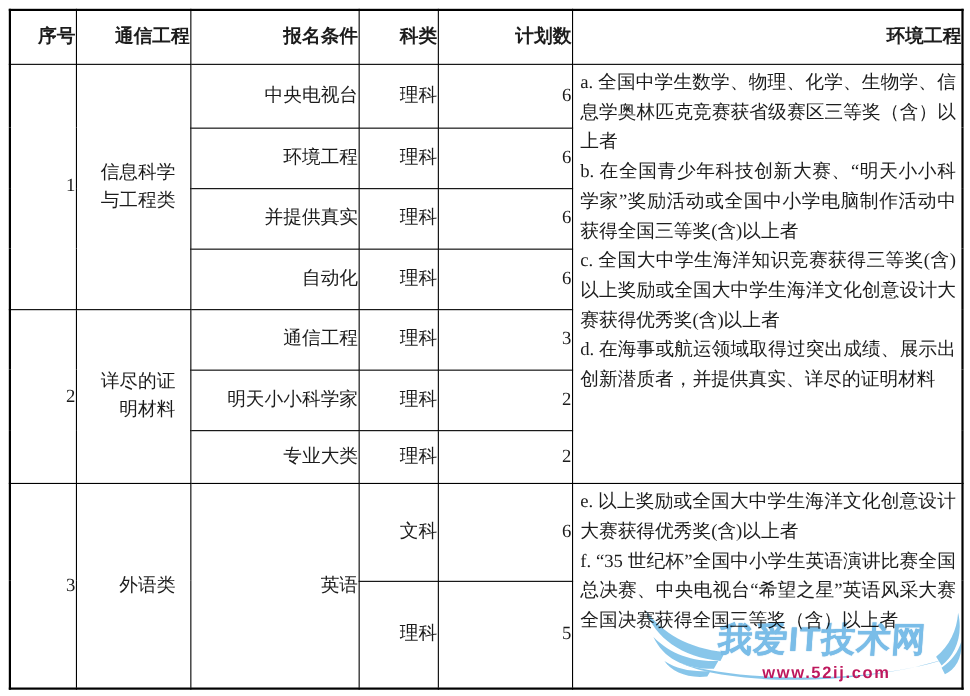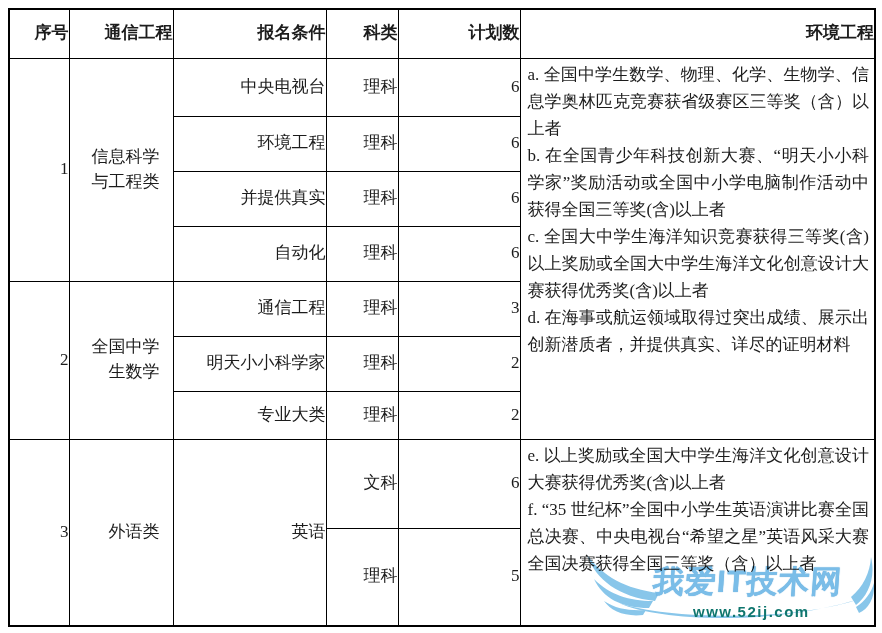--- a/index.html
+++ b/index.html
@@ -75,21 +75,21 @@
     text-shadow: 0 0 1px #5aa5d6;
     white-space: nowrap;
   }
   .wm-url {
     position: absolute;
     left: 130px; top: 52px;
     font-family: "Liberation Sans", "DejaVu Sans", sans-serif;
     font-weight: bold;
     font-size: 15px;
     letter-spacing: 1.5px;
-    color: #0f766e;
+    color: #be185d;
     white-space: nowrap;
   }
 </style>
 </head>
 <body>
 
 <div class="page">
 
   <table class="plan-table">
     <colgroup>
@@ -135,21 +135,21 @@
       <td>6</td>
     </tr>
     <tr class="rh-55">
       <td>自动化</td>
       <td>理科</td>
       <td>6</td>
     </tr>
 
     <tr class="rh-55">
       <td rowspan="3">2</td>
-      <td rowspan="3" class="cell-category">全国中学生数学</td>
+      <td rowspan="3" class="cell-category">详尽的证明材料</td>
       <td>通信工程</td>
       <td>理科</td>
       <td>3</td>
     </tr>
     <tr class="rh-55">
       <td>明天小小科学家</td>
       <td>理科</td>
       <td>2</td>
     </tr>
     <tr class="rh-48">

